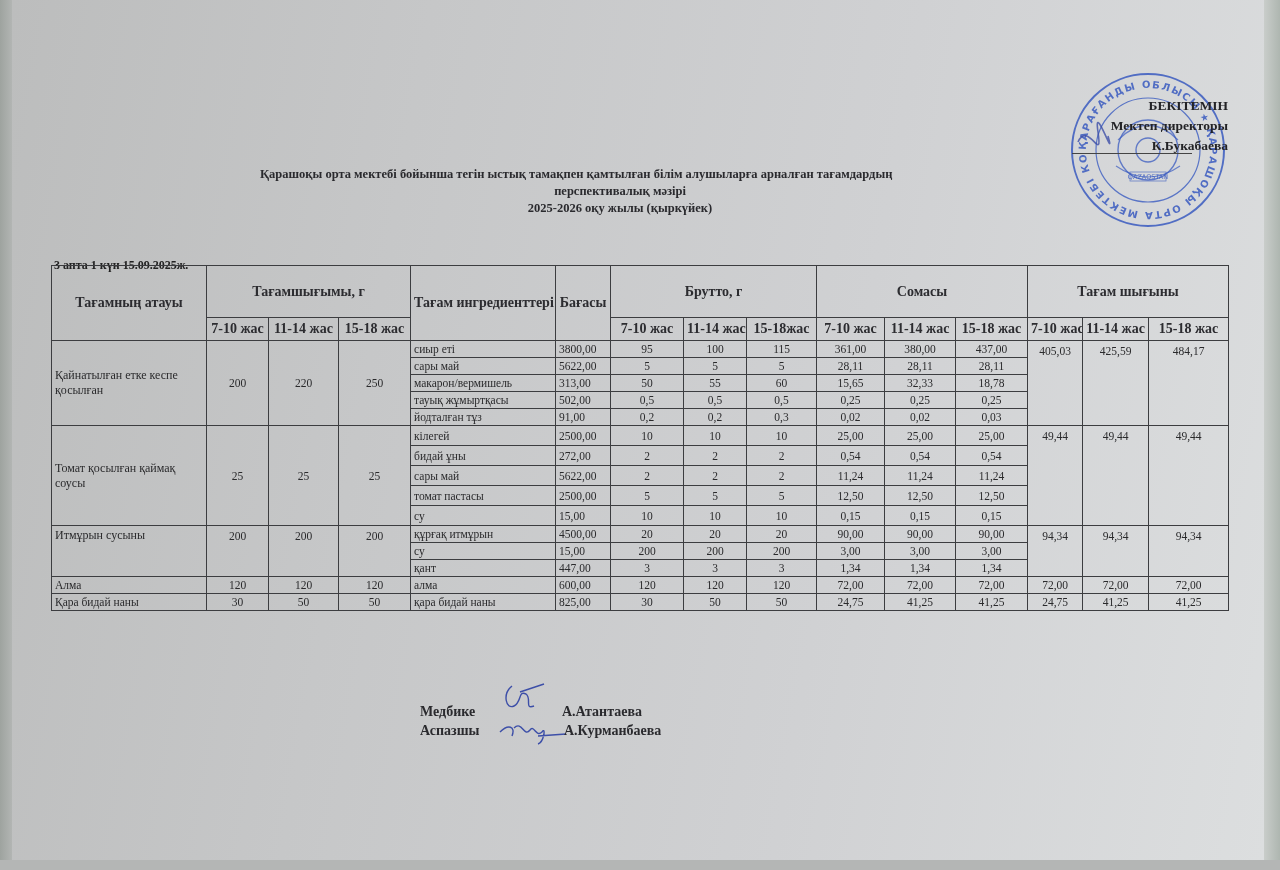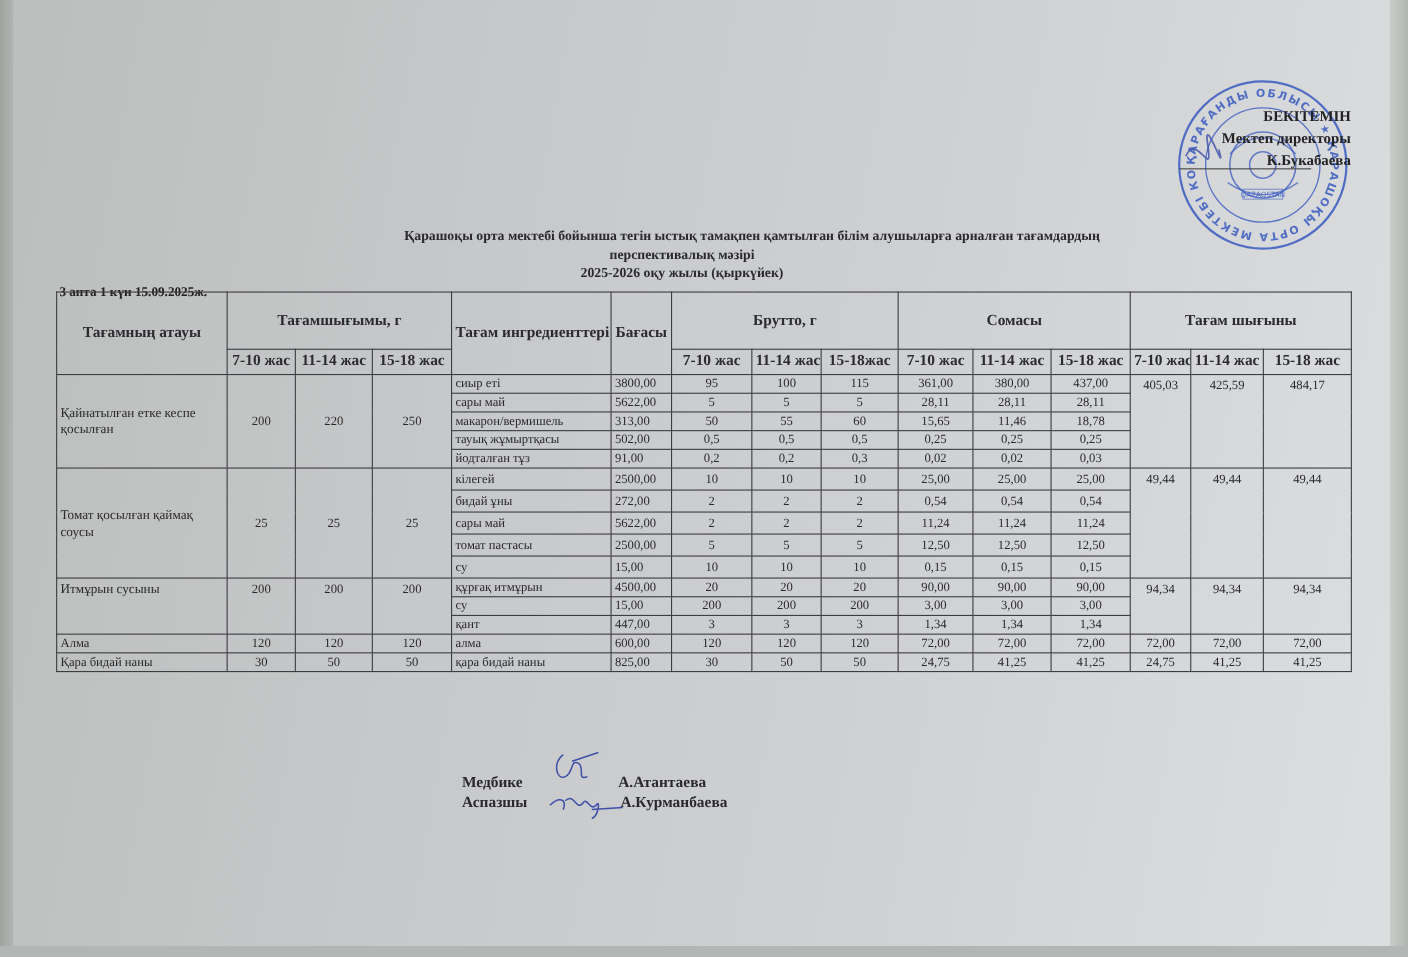--- a/index.html
+++ b/index.html
@@ -37,21 +37,21 @@
   }
   .stamp {
     position: absolute; left: 1068px; top: 70px; width: 160px; height: 160px;
   }
 
   .title {
     position: absolute; left: 240px; top: 166px; width: 760px;
     text-align: center; font-weight: bold; font-size: 12.5px; line-height: 17px;
     color: #2a2a2e;
   }
-  .title .l1 { text-align: right; padding-left: 20px; margin-top: 40px; }
+  .title .l1 { text-align: left; padding-left: 20px; }
 
   .day-label {
     position: absolute; left: 54px; top: 258px;
     font-weight: bold; font-size: 12px; color: #222;
   }
 
   table.menu {
     position: absolute; left: 51px; top: 265px;
     border-collapse: collapse; table-layout: fixed;
     font-size: 11.5px;
@@ -195,21 +195,21 @@
       <td class="c">28,11</td>
       <td class="c">28,11</td>
     </tr>
     <tr class="g1">
       <td class="l">макарон/вермишель</td>
       <td class="r">313,00</td>
       <td class="c">50</td>
       <td class="c">55</td>
       <td class="c">60</td>
       <td class="c">15,65</td>
-      <td class="c">11,46</td>
+      <td class="c">32,33</td>
       <td class="c">18,78</td>
     </tr>
     <tr class="g1">
       <td class="l">тауық жұмыртқасы</td>
       <td class="r">502,00</td>
       <td class="c">0,5</td>
       <td class="c">0,5</td>
       <td class="c">0,5</td>
       <td class="c">0,25</td>
       <td class="c">0,25</td>

